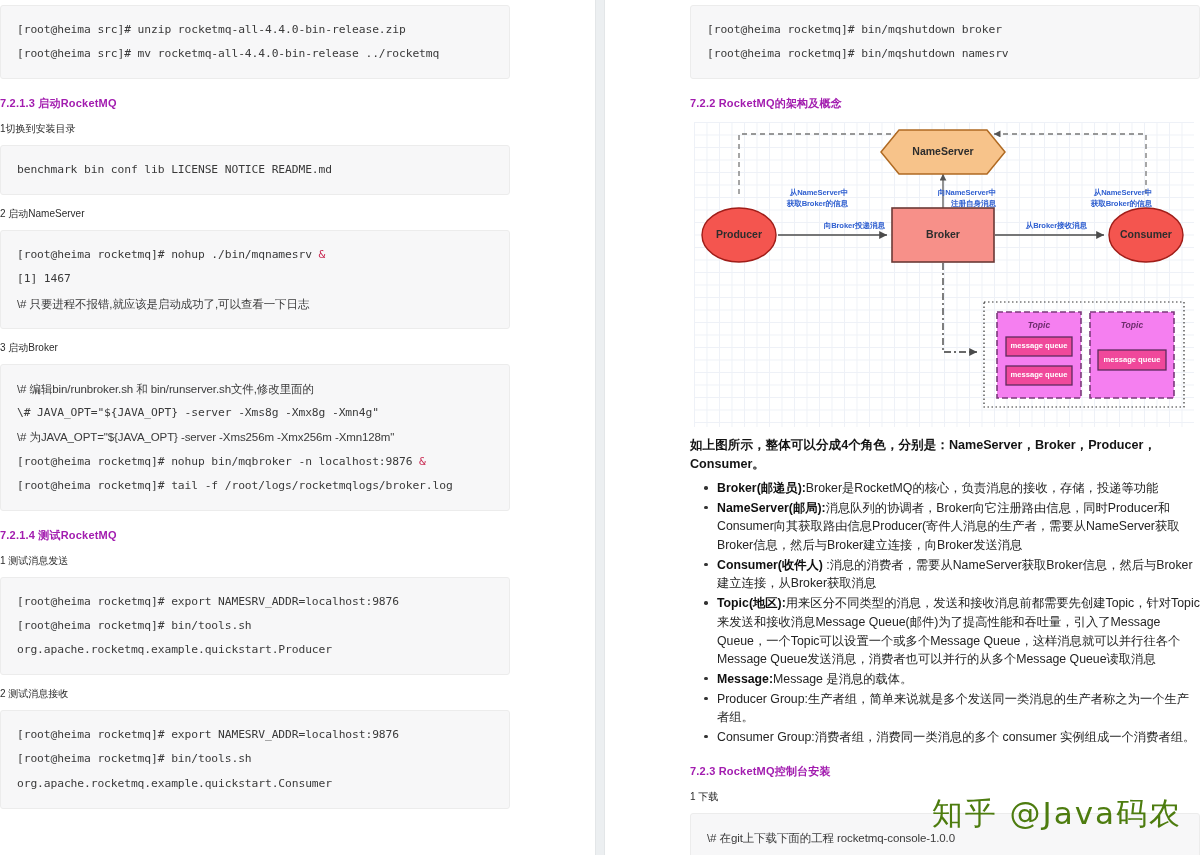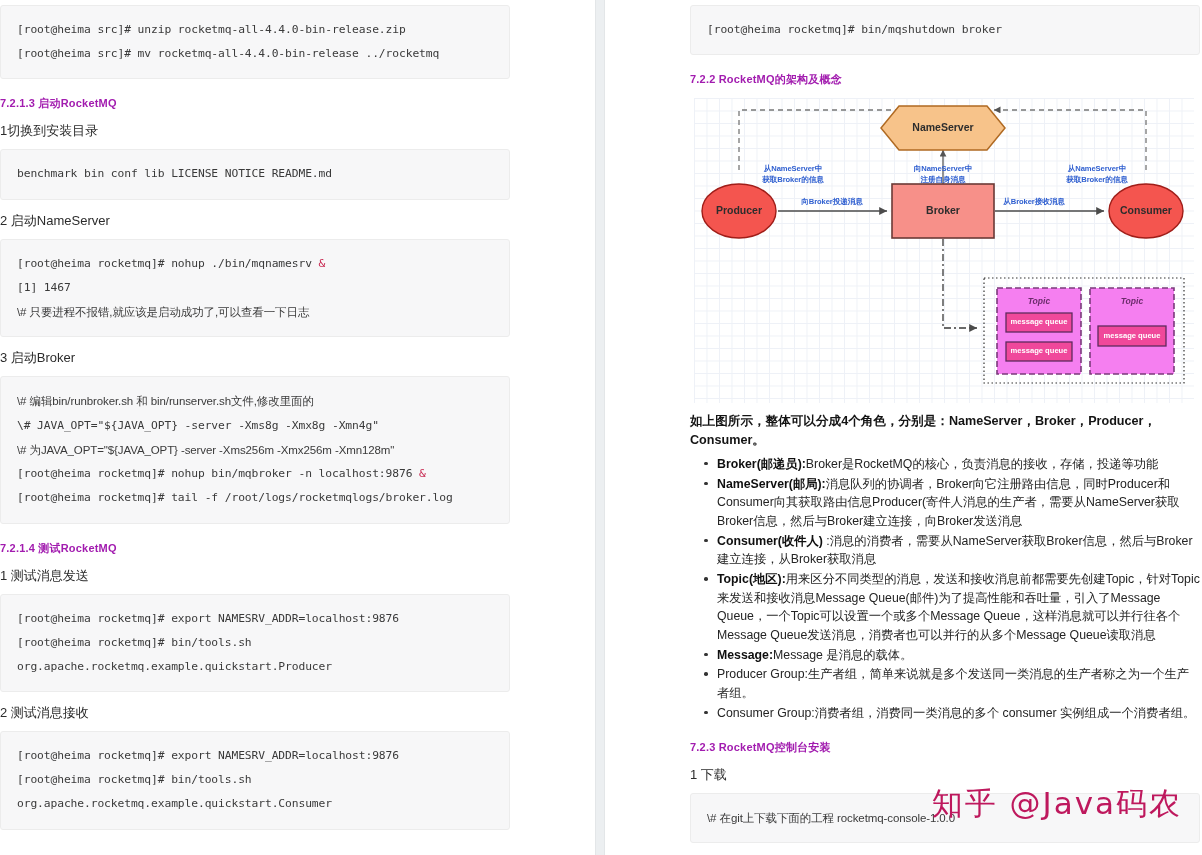--- a/index.html
+++ b/index.html
@@ -46,21 +46,21 @@
 
   
   h2.sec {
     font-size: 11px;
     font-weight: bold;
     color: #a21caf;
     margin: 17px 0 11px 0;
     letter-spacing: .2px;
   }
   p.step {
-    font-size: 13px;
+    font-size: 10px;
     color: #2b2b2b;
     margin: 10px 0 9px 0;
     line-height: 1.4;
   }
   .codebox {
     background: #f7f7f8;
     border: 1px solid #ececec;
     border-radius: 3px;
     padding: 12px 14px 12px 16px;
     margin: 0 0 12px 0;
@@ -124,21 +124,21 @@
     background-size: 12.5px 12.5px;
     overflow: hidden;
   }
   .diagram-wrap svg { position: absolute; left: 0; top: 0; }
   .dg-label {
     position: absolute;
     color: #2f5fd0;
     font-size: 7.6px;
     font-weight: bold;
     line-height: 1.35;
-    text-align: center;
+    text-align: right;
     letter-spacing: -.1px;
     white-space: nowrap;
   }
   .node-text {
     position: absolute;
     font-size: 10.5px;
     font-weight: bold;
     color: #2d2d2d;
     text-align: center;
     white-space: nowrap;
@@ -158,23 +158,23 @@
     font-weight: bold;
     color: #ffffff;
     text-align: center;
     white-space: nowrap;
   }
 
   
   .watermark {
     position: absolute;
     right: 18px;
-    bottom: 30px;
+    bottom: 20px;
     font-size: 31px;
-    color: #be185d;
+    color: #4d7c0f;
     font-family: "DejaVu Sans", "Liberation Sans", sans-serif;
     letter-spacing: 2px;
     white-space: nowrap;
     pointer-events: none;
     user-select: none;
   }
 </style>
 </head>
 <body>
 
@@ -230,20 +230,21 @@
     </div>
   </div>
 
   <div class="col-divider"></div>
 
   <div class="col-right">
     <div class="inner-right">
 
       <div class="codebox">
         <div class="line">[root@heima rocketmq]# bin/mqshutdown broker</div>
+        <div class="line">[root@heima rocketmq]# bin/mqshutdown namesrv</div>
       </div>
 
       <h2 class="sec">7.2.2 RocketMQ的架构及概念</h2>
 
       <div class="diagram-wrap">
         <svg width="500" height="305" viewBox="0 0 500 305">
           <defs>
             <marker id="ah" markerWidth="7" markerHeight="7" refX="6" refY="3" orient="auto">
               <path d="M0,0 L6,3 L0,6 z" fill="#4b4b4b"></path>
             </marker>

